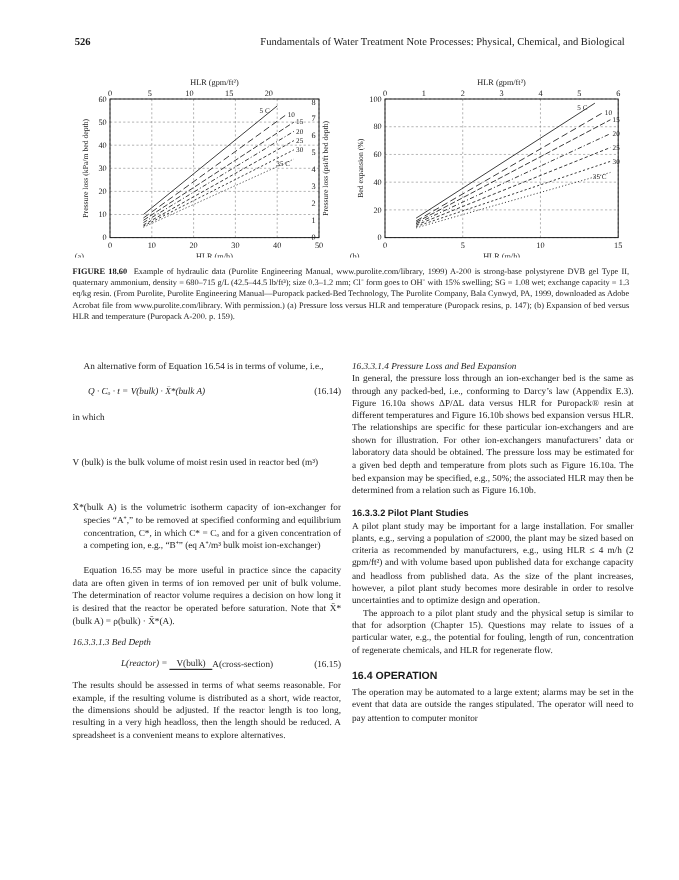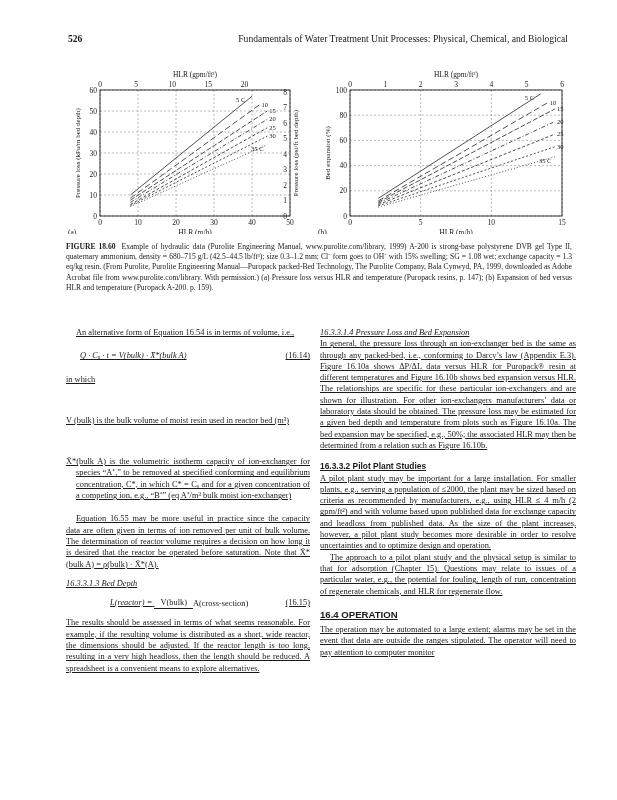--- a/index.html
+++ b/index.html
@@ -5,39 +5,39 @@
   html, body { margin:0; padding:0; background:#fff; }
   body { width:617px; height:800px; position:relative; overflow:hidden;
          font-family:"Liberation Serif", serif; color:#1a1a1a; }
   .abs { position:absolute; }
   .header { top:33px; left:68px; width:500px; font-size:9.6px; display:flex; }
   .header .pnum { font-weight:bold; width:40px; }
   .header .rtitle { flex:1; text-align:right; }
   svg text { font-family:"Liberation Serif", serif; fill:#1a1a1a; }
   .caption { top:242px; left:66px; width:506px; font-size:7.6px; line-height:10.2px; text-align:justify; }
   .caption b { font-weight:bold; }
-  .col { font-size:8.4px; line-height:11.3px; text-align:justify;text-decoration:underline; }
+  .col { font-size:8.4px; line-height:11.3px; text-align:justify; }
   .colL { left:66px; width:244px; }
   .colR { left:320px; width:256px; }
   p { margin:0; }
   .ind { text-indent:10px; }
   .sec { font-style:italic; font-size:8.4px; }
   .h3 { font-weight:bold; font-family:"Liberation Sans", sans-serif; font-size:8.4px; }
   .h2 { font-weight:bold; font-family:"Liberation Sans", sans-serif; font-size:9.6px; }
-  .eq { display:flex; justify-content:space-between; }
+  .eq { display:flex; align-items:center; justify-content:space-between; }
   .deflist div { padding-left:10px; text-indent:-10px;margin-top:30px; }
   .frac { display:inline-flex; flex-direction:row; align-items:center; vertical-align:middle; }
   .frac .num { border-bottom:0.8px solid #1a1a1a; padding:0 6px; }
 </style>
 </head>
 <body>
 
 <div class="abs header">
   <span class="pnum">526</span>
-  <span class="rtitle">Fundamentals of Water Treatment Unit Processes: Physical, Chemical, and Biological</span>
+  <span class="rtitle">Fundamentals of Water Treatment Note Processes: Physical, Chemical, and Biological</span>
 </div>
 
 <svg class="abs" style="left:66px;top:62px" width="250" height="172">
   <g id="ga">
       <line x1="34" y1="28" x2="34" y2="154" stroke="#777" stroke-width="0.5" stroke-dasharray="2,2"></line>
       <text x="34" y="163" font-size="7.5" text-anchor="middle">0</text>
       <line x1="72" y1="28" x2="72" y2="154" stroke="#777" stroke-width="0.5" stroke-dasharray="2,2"></line>
       <text x="72" y="163" font-size="7.5" text-anchor="middle">10</text>
       <line x1="110" y1="28" x2="110" y2="154" stroke="#777" stroke-width="0.5" stroke-dasharray="2,2"></line>
       <text x="110" y="163" font-size="7.5" text-anchor="middle">20</text>

